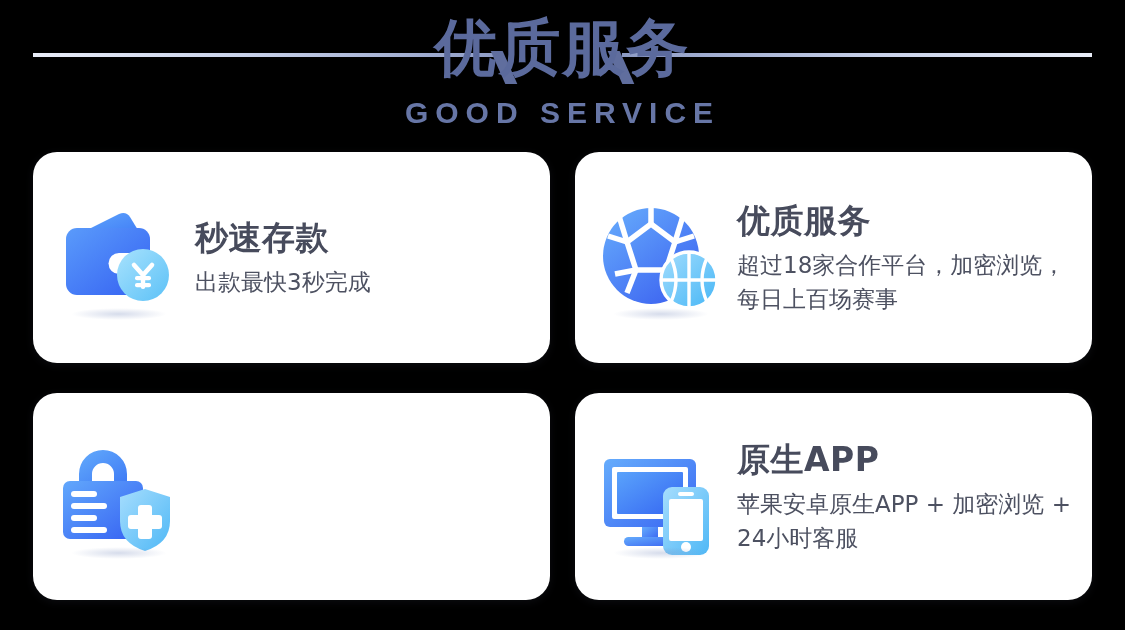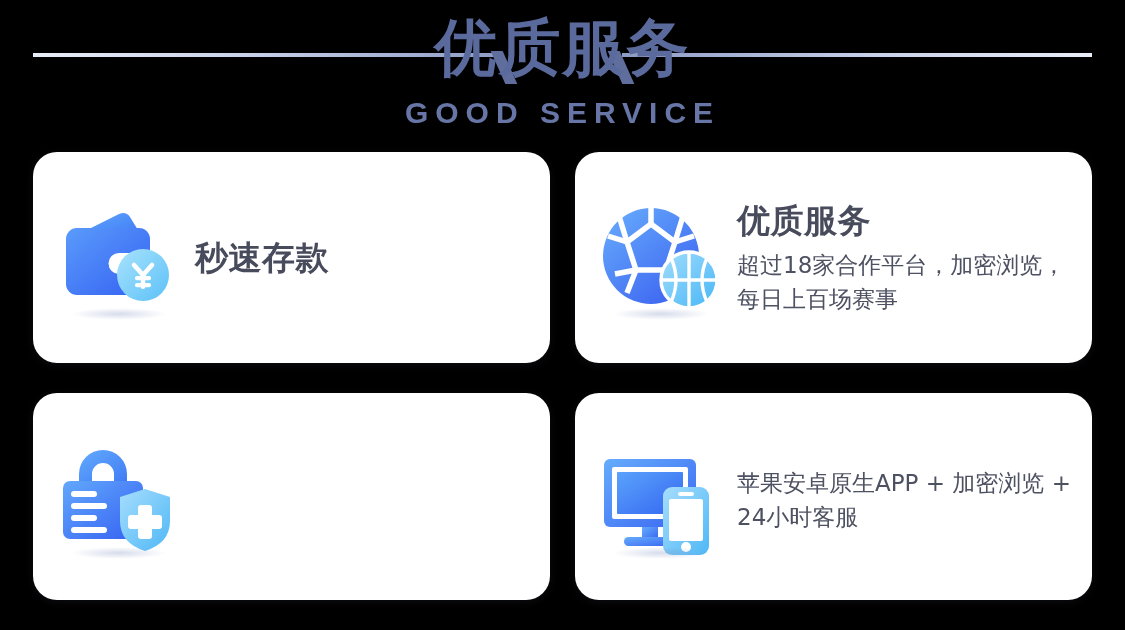--- a/index.html
+++ b/index.html
@@ -110,20 +110,21 @@
         <circle cx="72" cy="65.5" r="6.5" fill="url(#gWal)"></circle>
         <circle cx="86" cy="77" r="26" fill="url(#gCoin)"></circle>
         <path d="M77 67 l9 10 l9 -10" stroke="#fff" stroke-width="4.6" fill="none" stroke-linecap="round"></path>
         <rect x="78" y="78" width="16" height="4.2" rx="2" fill="#fff"></rect>
         <rect x="78" y="85" width="16" height="4.2" rx="2" fill="#fff"></rect>
         <rect x="83.8" y="77" width="4.4" height="14" rx="2" fill="#fff"></rect>
       </svg>
     </div>
     <div class="card-text">
       <div class="card-title">秒速存款</div>
+      <div class="card-sub">出款最快3秒完成</div>
     </div>
   </div>
 
   <div class="card">
     <div class="card-icon">
       <div class="ishadow"></div>
       <svg width="128" height="120" viewBox="0 0 128 120">
         <defs>
           <linearGradient id="gBall" x1="0.1" y1="0" x2="0.9" y2="1">
             <stop offset="0" stop-color="#66abfc"></stop>
@@ -221,17 +222,18 @@
         <rect x="18" y="35" width="66" height="42" rx="1" fill="url(#gScr)"></rect>
         <rect x="43" y="90" width="16" height="12" fill="url(#gMon)"></rect>
         <rect x="25" y="100" width="52" height="9" rx="4.5" fill="url(#gMon)"></rect>
         <rect x="64" y="50" width="46" height="68" rx="9" fill="url(#gPhone)"></rect>
         <rect x="70" y="62" width="34" height="42" rx="2" fill="#ffffff"></rect>
         <rect x="79" y="55" width="16" height="4" rx="2" fill="#ffffff"></rect>
         <circle cx="87" cy="110" r="5" fill="#ffffff"></circle>
       </svg>
     </div>
     <div class="card-text">
+      <div class="card-title">原生APP</div>
       <div class="card-sub wide">苹果安卓原生APP + 加密浏览 + 24小时客服</div>
     </div>
   </div>
 
 </div>
 
 </body></html>

